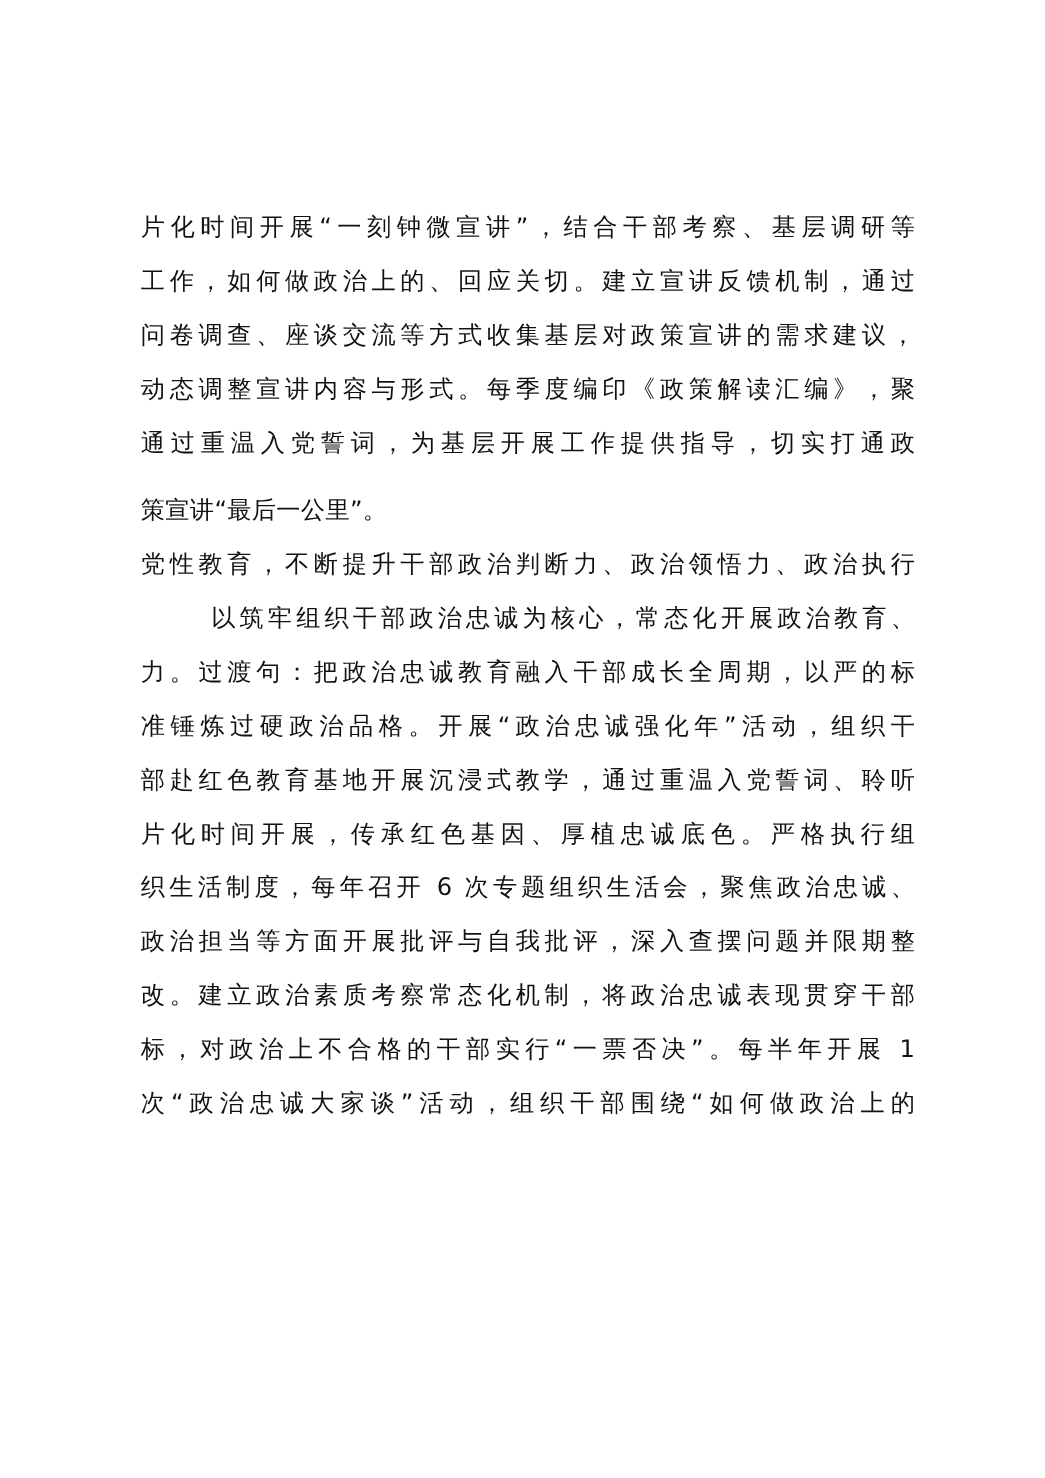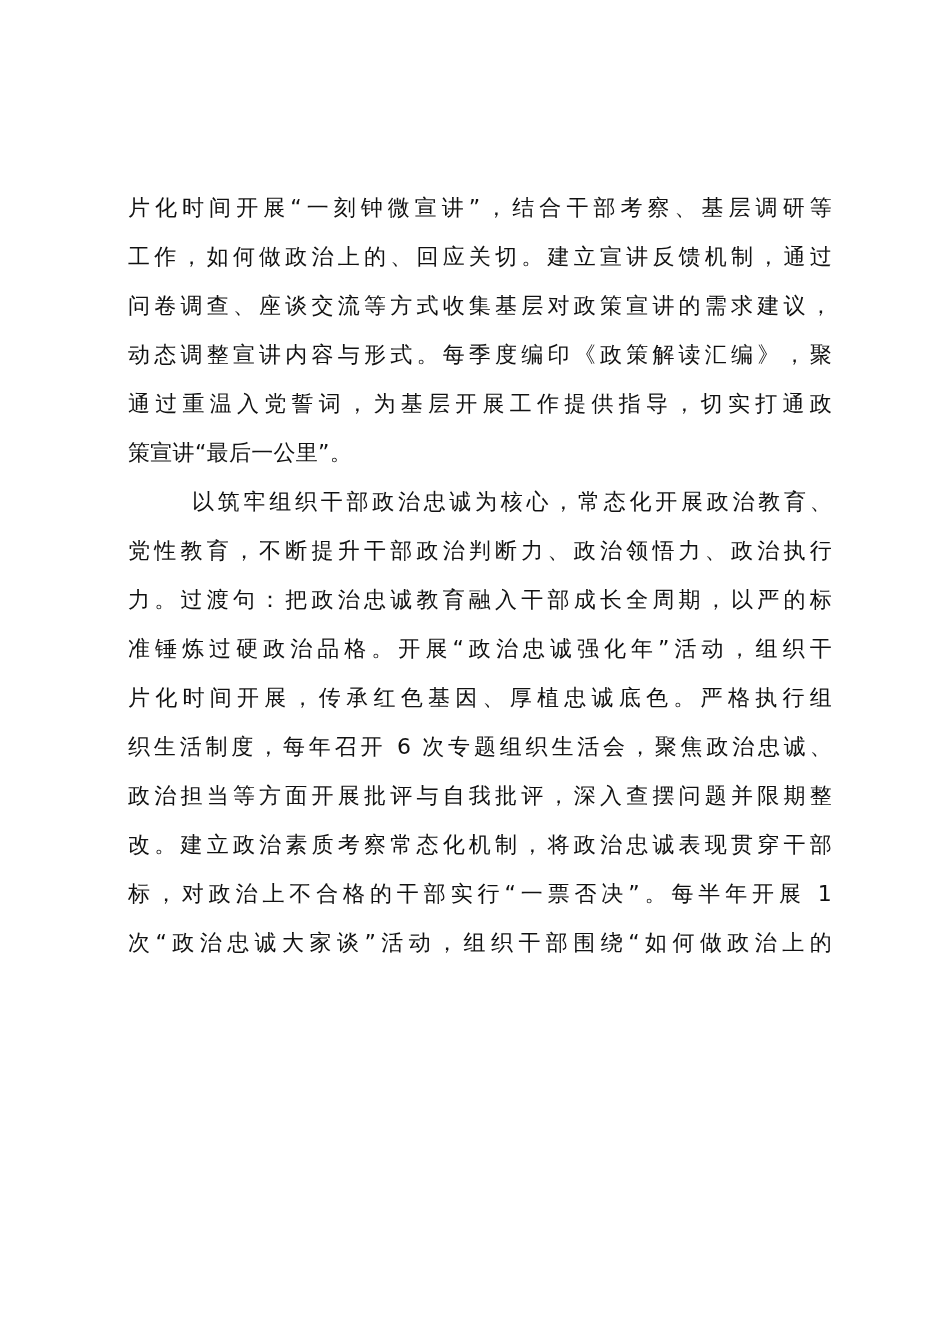--- a/index.html
+++ b/index.html
@@ -25,20 +25,21 @@
     height: 49px;
     line-height: 49px;
     font-size: 22px;
     white-space: nowrap;
     letter-spacing: 0.3px;
     text-align: justify;
     text-align-last: justify;
   }
   .line.last {
     text-align-last: left;
+    margin-top: 12px;
   }
   .indent {
     padding-left: 64px;
   }
   .heading {
     text-align-last: left;
   }
 </style>
 </head>
 <body>
@@ -48,24 +49,25 @@
     <div class="line">片化时间开展“一刻钟微宣讲”，结合干部考察、基层调研等</div>
     <div class="line">工作，如何做政治上的、回应关切。建立宣讲反馈机制，通过</div>
     <div class="line">问卷调查、座谈交流等方式收集基层对政策宣讲的需求建议，</div>
     <div class="line">动态调整宣讲内容与形式。每季度编印《政策解读汇编》，聚</div>
     <div class="line">通过重温入党誓词，为基层开展工作提供指导，切实打通政</div>
     <div class="line last">策宣讲“最后一公里”。</div>
   </div>
 
 
   <div>
+    <div class="line">党性教育，不断提升干部政治判断力、政治领悟力、政治执行</div>
     <div class="line indent">以筑牢组织干部政治忠诚为核心，常态化开展政治教育、</div>
-    <div class="line">党性教育，不断提升干部政治判断力、政治领悟力、政治执行</div>
     <div class="line">力。过渡句：把政治忠诚教育融入干部成长全周期，以严的标</div>
     <div class="line">准锤炼过硬政治品格。开展“政治忠诚强化年”活动，组织干</div>
+    <div class="line">部赴红色教育基地开展沉浸式教学，通过重温入党誓词、聆听</div>
     <div class="line">片化时间开展，传承红色基因、厚植忠诚底色。严格执行组</div>
     <div class="line">织生活制度，每年召开 6 次专题组织生活会，聚焦政治忠诚、</div>
     <div class="line">政治担当等方面开展批评与自我批评，深入查摆问题并限期整</div>
     <div class="line">改。建立政治素质考察常态化机制，将政治忠诚表现贯穿干部</div>
     <div class="line">标，对政治上不合格的干部实行“一票否决”。每半年开展 1</div>
     <div class="line">次“政治忠诚大家谈”活动，组织干部围绕“如何做政治上的</div>
   </div>
 </div>
 
 </body></html>

